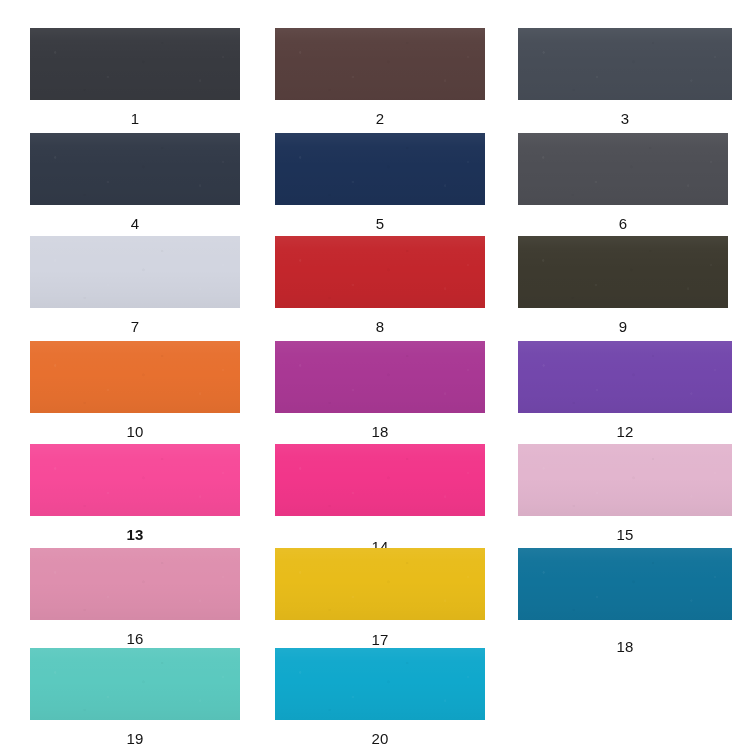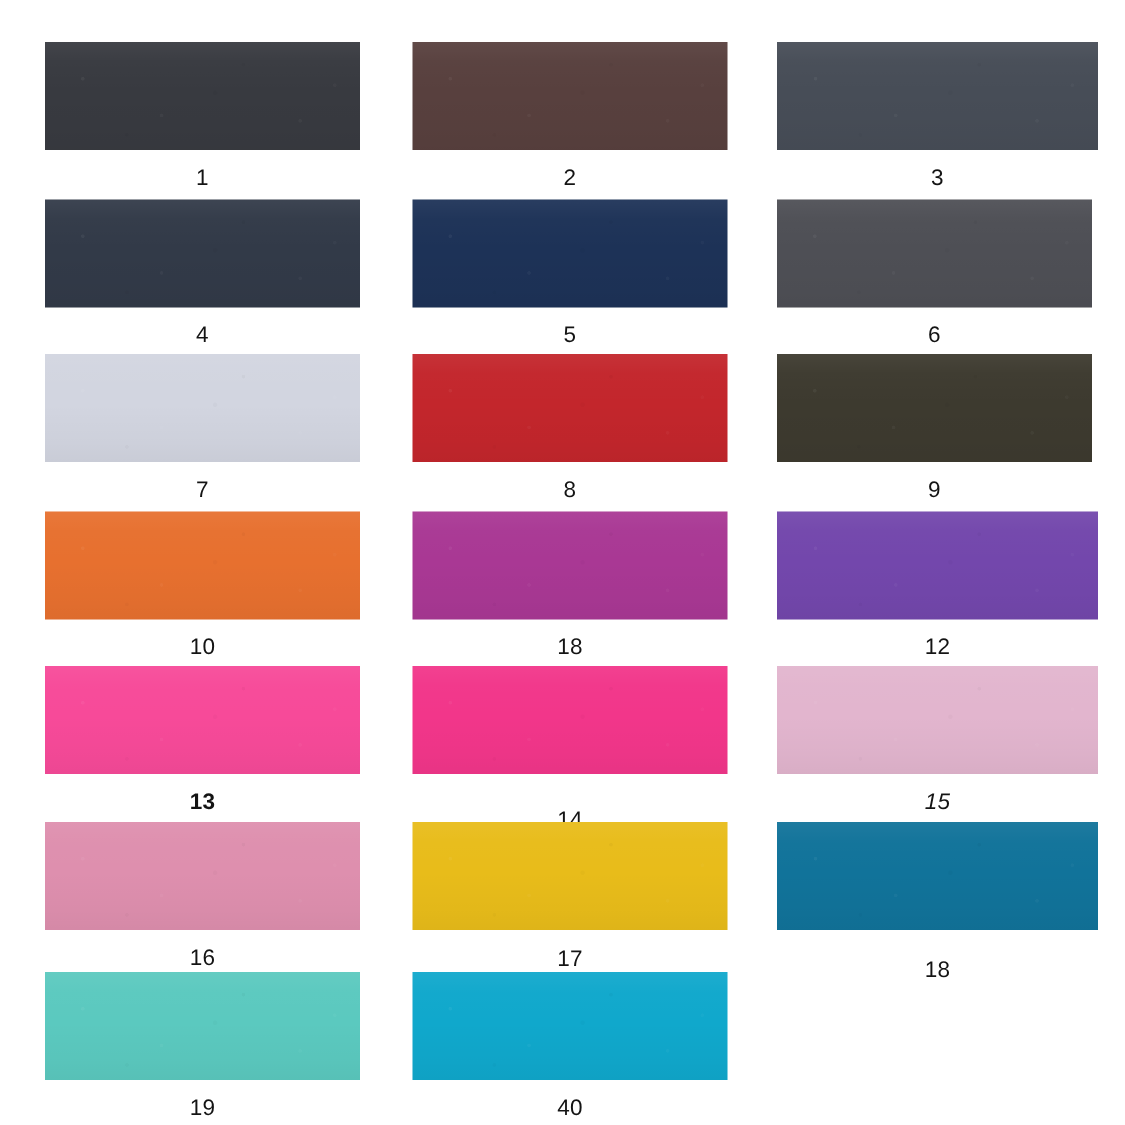--- a/index.html
+++ b/index.html
@@ -125,21 +125,21 @@
       <span class="swatch-label" style="padding-top: 11px;">12</span>
     </div>
     <div class="swatch-cell" style="left: 30px; top: 444px; width: 210px;">
       <div class="swatch-chip" title="#f74a99" style="background-color: rgb(247, 74, 153);"></div>
       <span class="swatch-label" style="padding-top: 11px; font-weight: bold;">13</span>
     </div>
     <div class="swatch-cell" style="left: 275px; top: 444px; width: 210px;">
       <div class="swatch-chip" title="#f2368a" style="background-color: rgb(242, 54, 138);"></div>
       <span class="swatch-label" style="padding-top: 23px;">14</span>
     </div>
-    <div class="swatch-cell" style="left: 518px; top: 444px; width: 214px; font-style: italic;">
+    <div class="swatch-cell" style="left: 518px; top: 444px; width: 214px;">
       <div class="swatch-chip" title="#e2b5ce" style="background-color: rgb(226, 181, 206);"></div>
       <span class="swatch-label" style="padding-top: 11px;">15</span>
     </div>
     <div class="swatch-cell" style="left: 30px; top: 548px; width: 210px;">
       <div class="swatch-chip" title="#de8fae" style="background-color: rgb(222, 143, 174);"></div>
       <span class="swatch-label" style="padding-top: 11px;">16</span>
     </div>
     <div class="swatch-cell" style="left: 275px; top: 548px; width: 210px;">
       <div class="swatch-chip" title="#e8bc1a" style="background-color: rgb(232, 188, 26);"></div>
       <span class="swatch-label" style="padding-top: 12px;">17</span>
@@ -147,15 +147,15 @@
     <div class="swatch-cell" style="left: 518px; top: 548px; width: 214px;">
       <div class="swatch-chip" title="#11739a" style="background-color: rgb(17, 115, 154);"></div>
       <span class="swatch-label" style="padding-top: 19px; text-align: center;">18</span>
     </div>
     <div class="swatch-cell" style="left: 30px; top: 648px; width: 210px;">
       <div class="swatch-chip" title="#5bc9bf" style="background-color: rgb(91, 201, 191);"></div>
       <span class="swatch-label" style="padding-top: 11px;">19</span>
     </div>
     <div class="swatch-cell" style="left: 275px; top: 648px; width: 210px;">
       <div class="swatch-chip" title="#10a8cc" style="background-color: rgb(16, 168, 204);"></div>
-      <span class="swatch-label" style="padding-top: 11px;">40</span>
+      <span class="swatch-label" style="padding-top: 11px;">20</span>
     </div>
   </div>
 
 </body></html>

